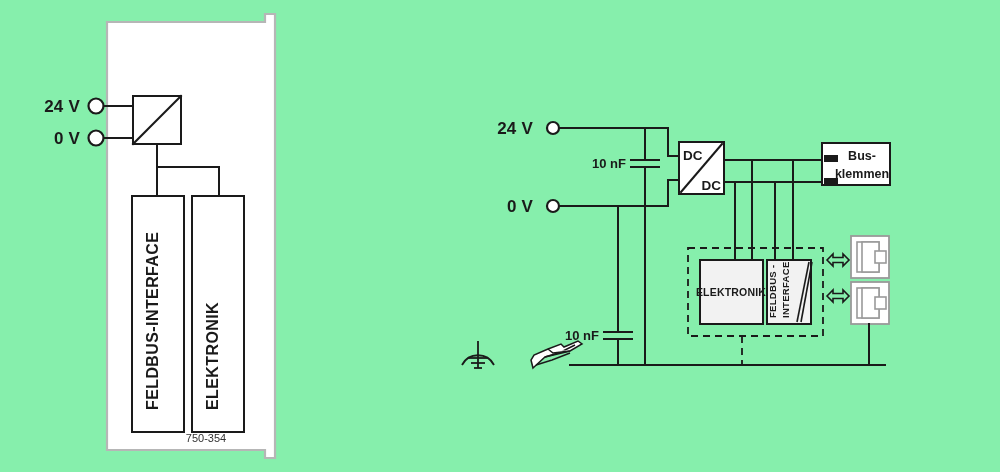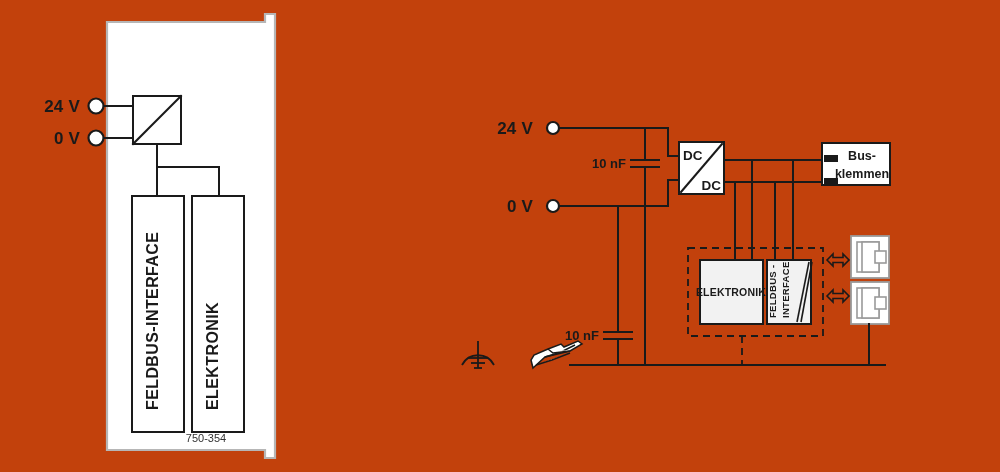--- a/index.html
+++ b/index.html
@@ -7,21 +7,21 @@
     padding: 0;
     background: #ffffff;
   }
   body {
     font-family: "Liberation Sans", sans-serif;
   }
   #page {
     position: relative;
     width: 1000px;
     height: 472px;
-    background: #c2410c;
+    background: #86efac;
     overflow: hidden;
   }
   .svg-layer {
     position: absolute;
     left: 0;
     top: 0;
     width: 1000px;
     height: 472px;
   }
   text {

